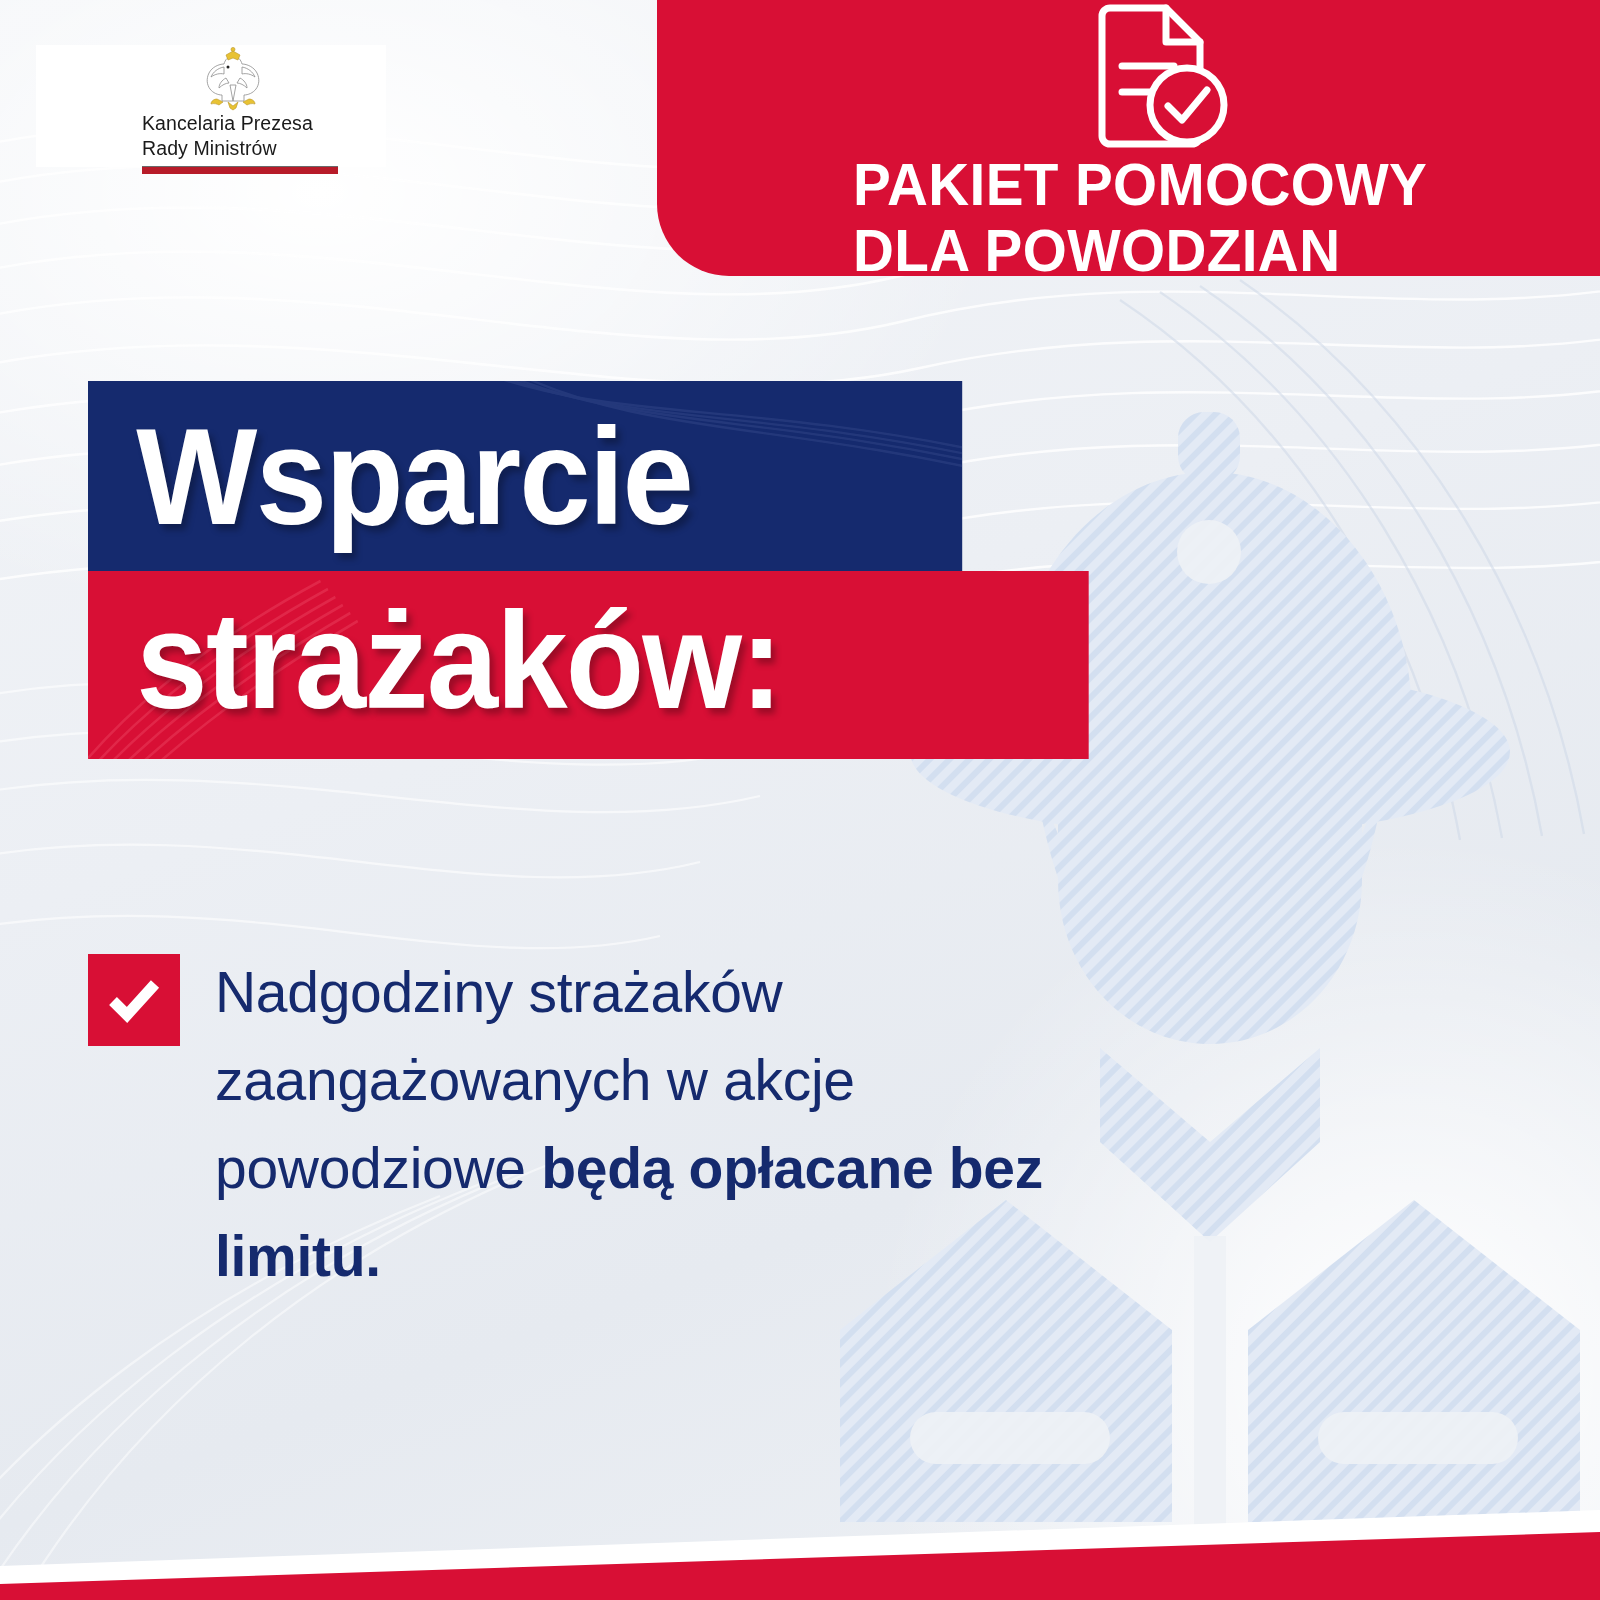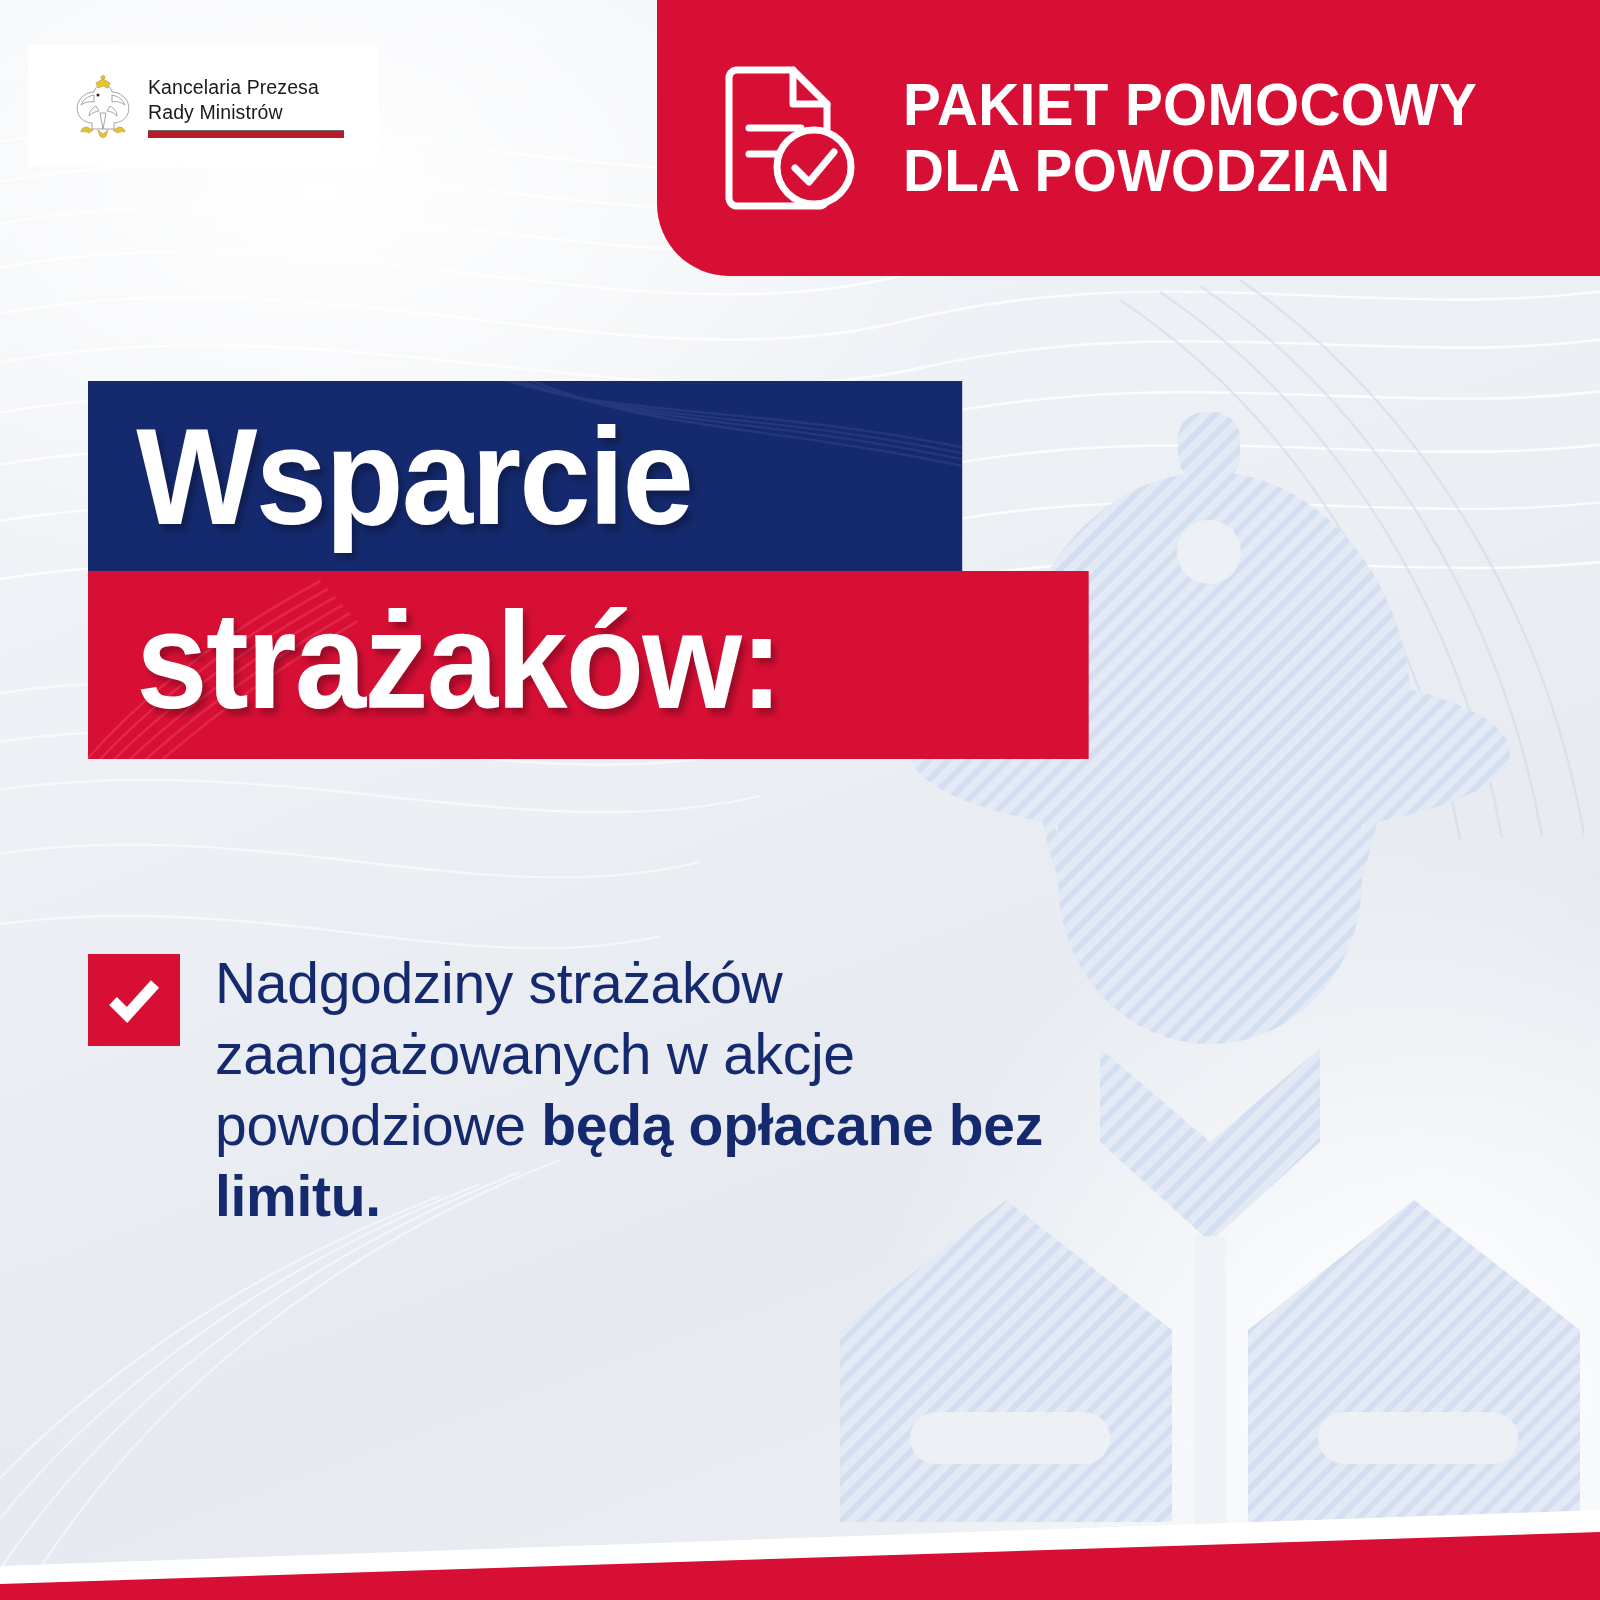--- a/index.html
+++ b/index.html
@@ -31,26 +31,27 @@
     pointer-events:none;
   }
   .watermark svg{width:100%;height:100%;display:block;}
 
   
   .bottom-stripe{position:absolute;left:0;bottom:0;width:1600px;height:120px;pointer-events:none;}
   .bottom-stripe svg{display:block;width:100%;height:100%;}
 
   
   .logo-box{
-    position:absolute;left:28px;top:45px;
+    position:absolute;left:36px;top:45px;
     width:350px;height:122px;
     background:#ffffff;
     display:flex;align-items:center;
     padding-left:44px;
     box-sizing:border-box;
+    flex-direction:column;
   }
   .eagle{width:62px;height:66px;flex:0 0 auto;}
   .eagle svg{display:block;width:100%;height:100%;}
   .logo-text{
     margin-left:14px;
     display:flex;flex-direction:column;
     justify-content:center;
   }
   .logo-text .l1,.logo-text .l2{
     font-size:19.5px;line-height:25px;
@@ -62,21 +63,21 @@
     background:#b71b29;
     border-top:1px solid #6a6a6a;
   }
 
   
   .banner{
     position:absolute;left:657px;top:0;
     width:943px;height:276px;
     background:#d80f35;
     border-bottom-left-radius:72px;
-    display:flex;align-items:center;
+    display:flex;align-items:center;flex-direction:column;
   }
   .banner-icon{
     margin-left:58px;
     width:140px;height:152px;flex:0 0 auto;
   }
   .banner-icon svg{display:block;width:100%;height:100%;}
   .banner-title{
     margin-left:48px;
     color:#ffffff;
     font-weight:bold;
@@ -133,21 +134,21 @@
     width:92px;height:92px;
     background:#d80f35;
     display:flex;align-items:center;justify-content:center;
     margin-top:6px;
   }
   .check-box svg{width:58px;height:58px;display:block;}
   .bullet-text{
     margin-left:35px;
     color:#152a6e;
     font-size:57px;
-    line-height:71px;
+    line-height:88px;
     font-weight:500;
     letter-spacing:-.3px;
     max-width:960px;
   }
   .bullet-text b{font-weight:bold;}
 </style>
 </head>
 <body>
 
 <div id="poster">

